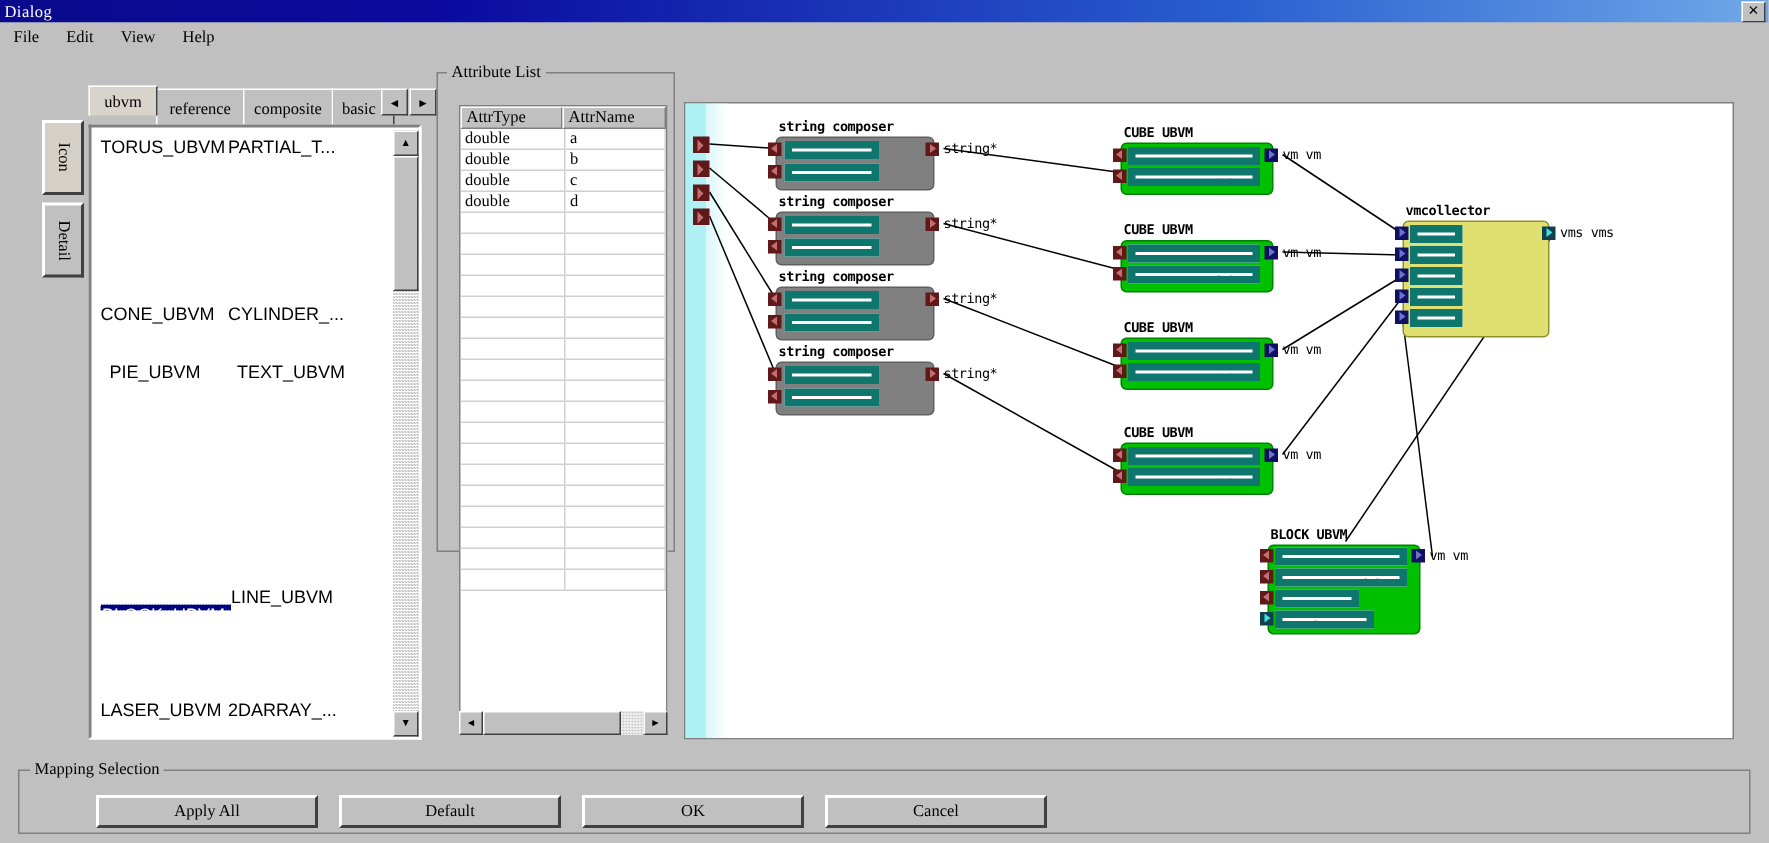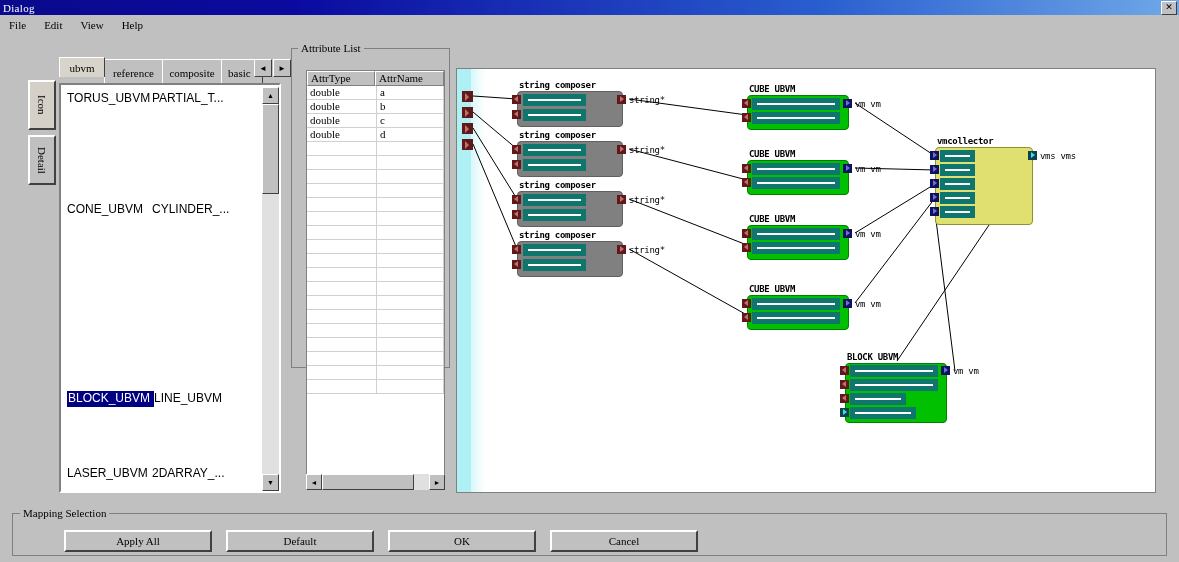--- a/index.html
+++ b/index.html
@@ -57,21 +57,21 @@
     position:absolute;top:2px;width:16px;height:16px;background:#c0c0c0;
     border:1px solid;border-color:#ffffff #404040 #404040 #ffffff;
     display:flex;align-items:center;justify-content:center;font-size:8px;
   }
   
   #treebox{position:absolute;left:59px;top:83px;width:222px;height:410px;box-sizing:border-box;}
   #treelist{position:absolute;left:2px;top:2px;width:201px;height:404px;background:#fff;overflow:hidden;}
   .trow{position:absolute;left:4px;width:196px;height:16px;display:flex;font-size:12px;font-family:"Liberation Sans",sans-serif;}
   .tcell{white-space:nowrap;}
   .tcell.c1{width:85px;}
-  .tcell.sel{background:#000080;color:#fff;padding:0 1px;outline:1px dotted #fff;}
+  .tcell.sel{background:#000080;color:#fff;padding:0 1px;outline:1px dotted #fff;margin-top:12px;}
   
   .vscroll{position:absolute;width:17px;background:#c0c0c0;}
   .vsbtn{width:17px;height:17px;background:#c0c0c0;border:1px solid;border-color:#ffffff #404040 #404040 #ffffff;box-sizing:border-box;display:flex;align-items:center;justify-content:center;font-size:7px;}
   .vstrough{position:absolute;left:0;width:17px;background:repeating-conic-gradient(#c0c0c0 0% 25%, #ffffff 0% 50%) 50%/2px 2px;}
   .vsthumb{position:absolute;left:0;width:17px;background:#c0c0c0;border:1px solid;border-color:#ffffff #404040 #404040 #ffffff;box-sizing:border-box;}
   
   #attrgroup{position:absolute;left:291px;top:48px;width:159px;height:320px;border:1px solid #808080;border-top-color:#808080;box-sizing:border-box;}
   #attrgroup .gtitle{position:absolute;left:6px;top:-7px;background:#c0c0c0;padding:0 3px;font-size:11px;font-family:"Liberation Serif",serif;}
   #attrtable{position:absolute;left:306px;top:70px;width:139px;height:410px;background:#fff;border:1px solid #808080;box-sizing:border-box;overflow:hidden;}
   .ahead{display:flex;height:15px;background:#c0c0c0;}
@@ -174,20 +174,24 @@
 
 <div id="treebox" class="sunken">
   <div id="treelist">
     <div class="trow" style="top:4px;">
       <div class="tcell c1">TORUS_UBVM</div>
       <div class="tcell">PARTIAL_T...</div>
     </div>
     <div class="trow" style="top:79px;margin-top:36px;">
       <div class="tcell c1">CONE_UBVM</div>
       <div class="tcell">CYLINDER_...</div>
+    </div>
+    <div class="trow" style="top:154px;left:10px;">
+      <div class="tcell c1">PIE_UBVM</div>
+      <div class="tcell">TEXT_UBVM</div>
     </div>
     <div class="trow" style="top:304px;">
       <div class="tcell c1 sel">BLOCK_UBVM</div>
       <div class="tcell">LINE_UBVM</div>
     </div>
     <div class="trow" style="top:379px;">
       <div class="tcell c1">LASER_UBVM</div>
       <div class="tcell">2DARRAY_...</div>
     </div>
   </div>

